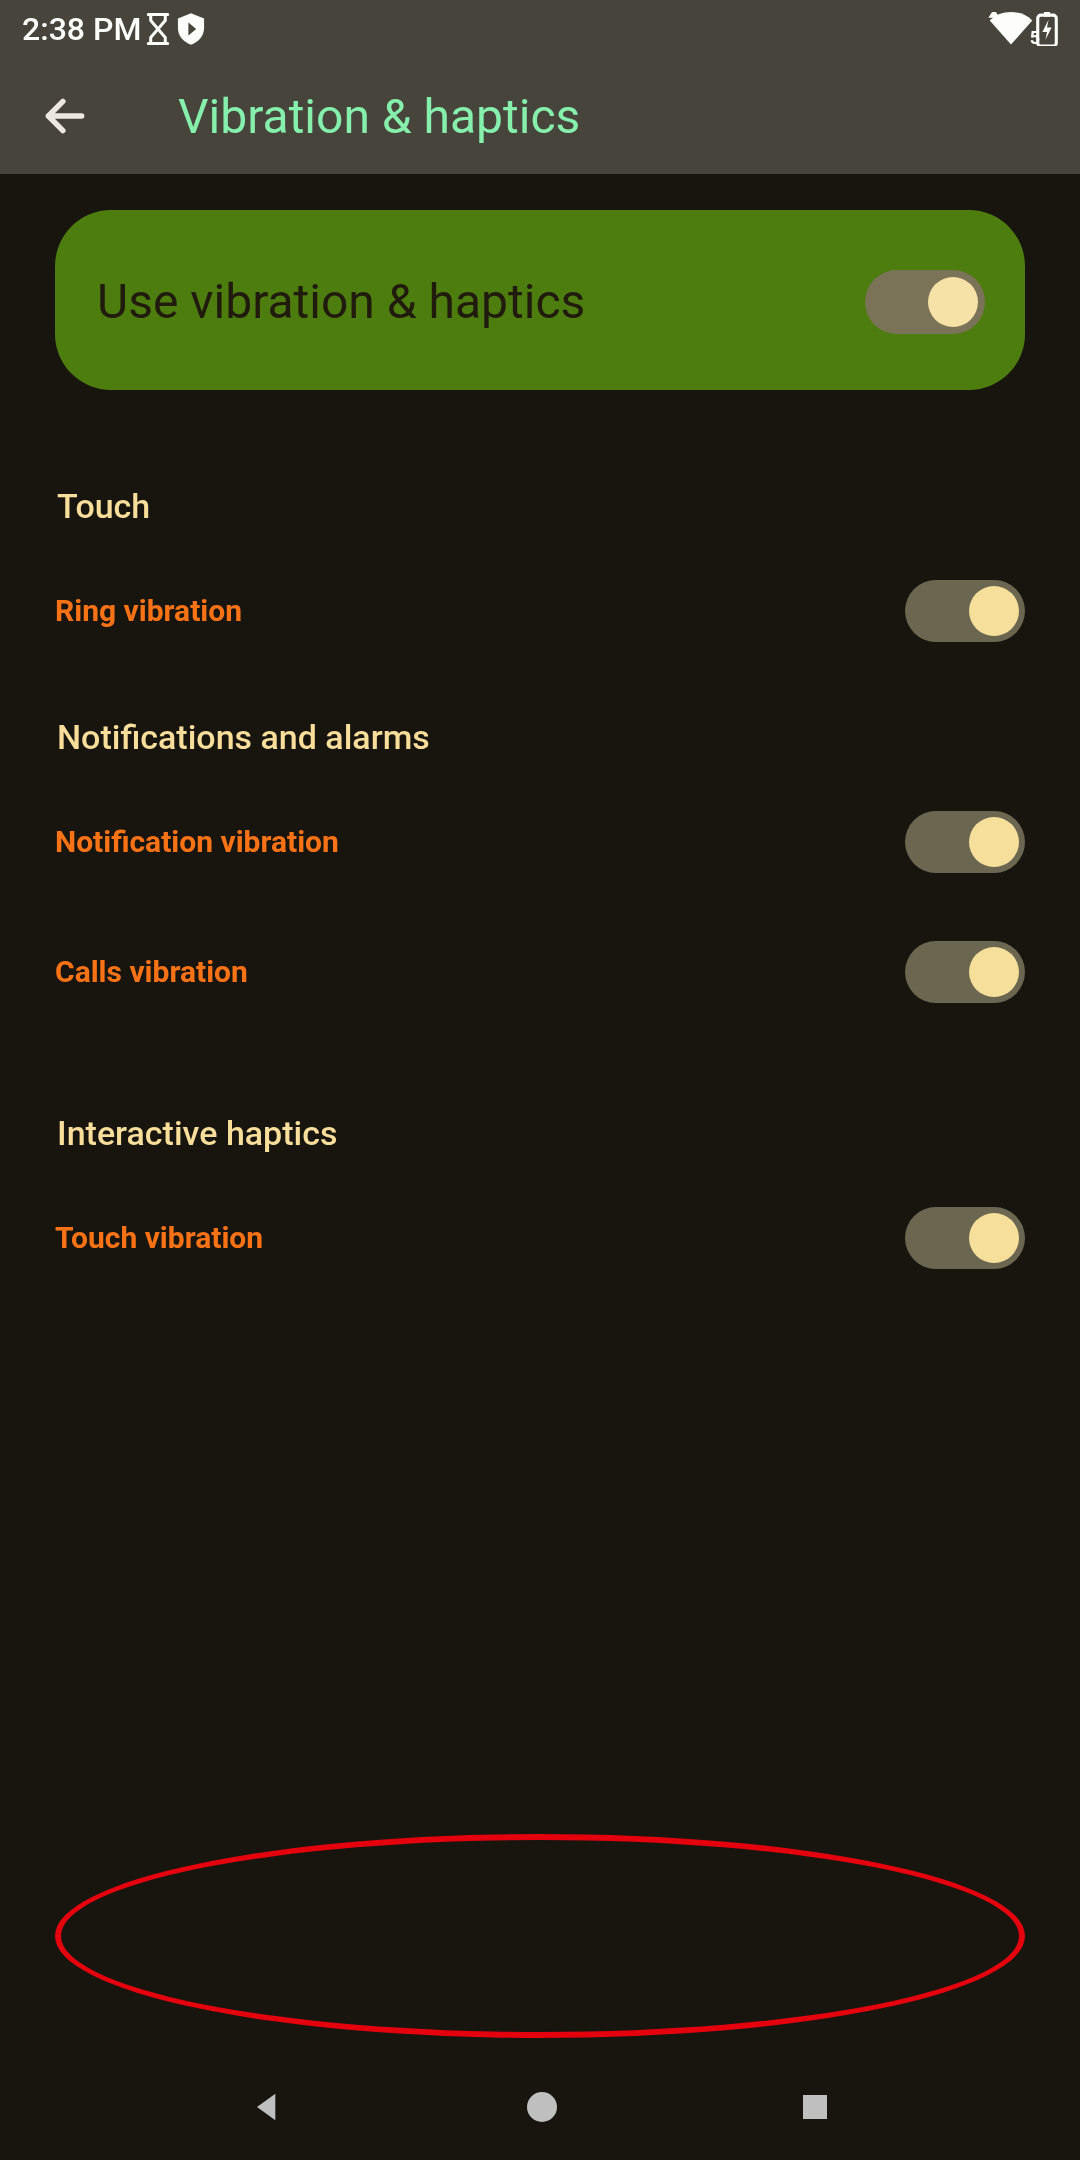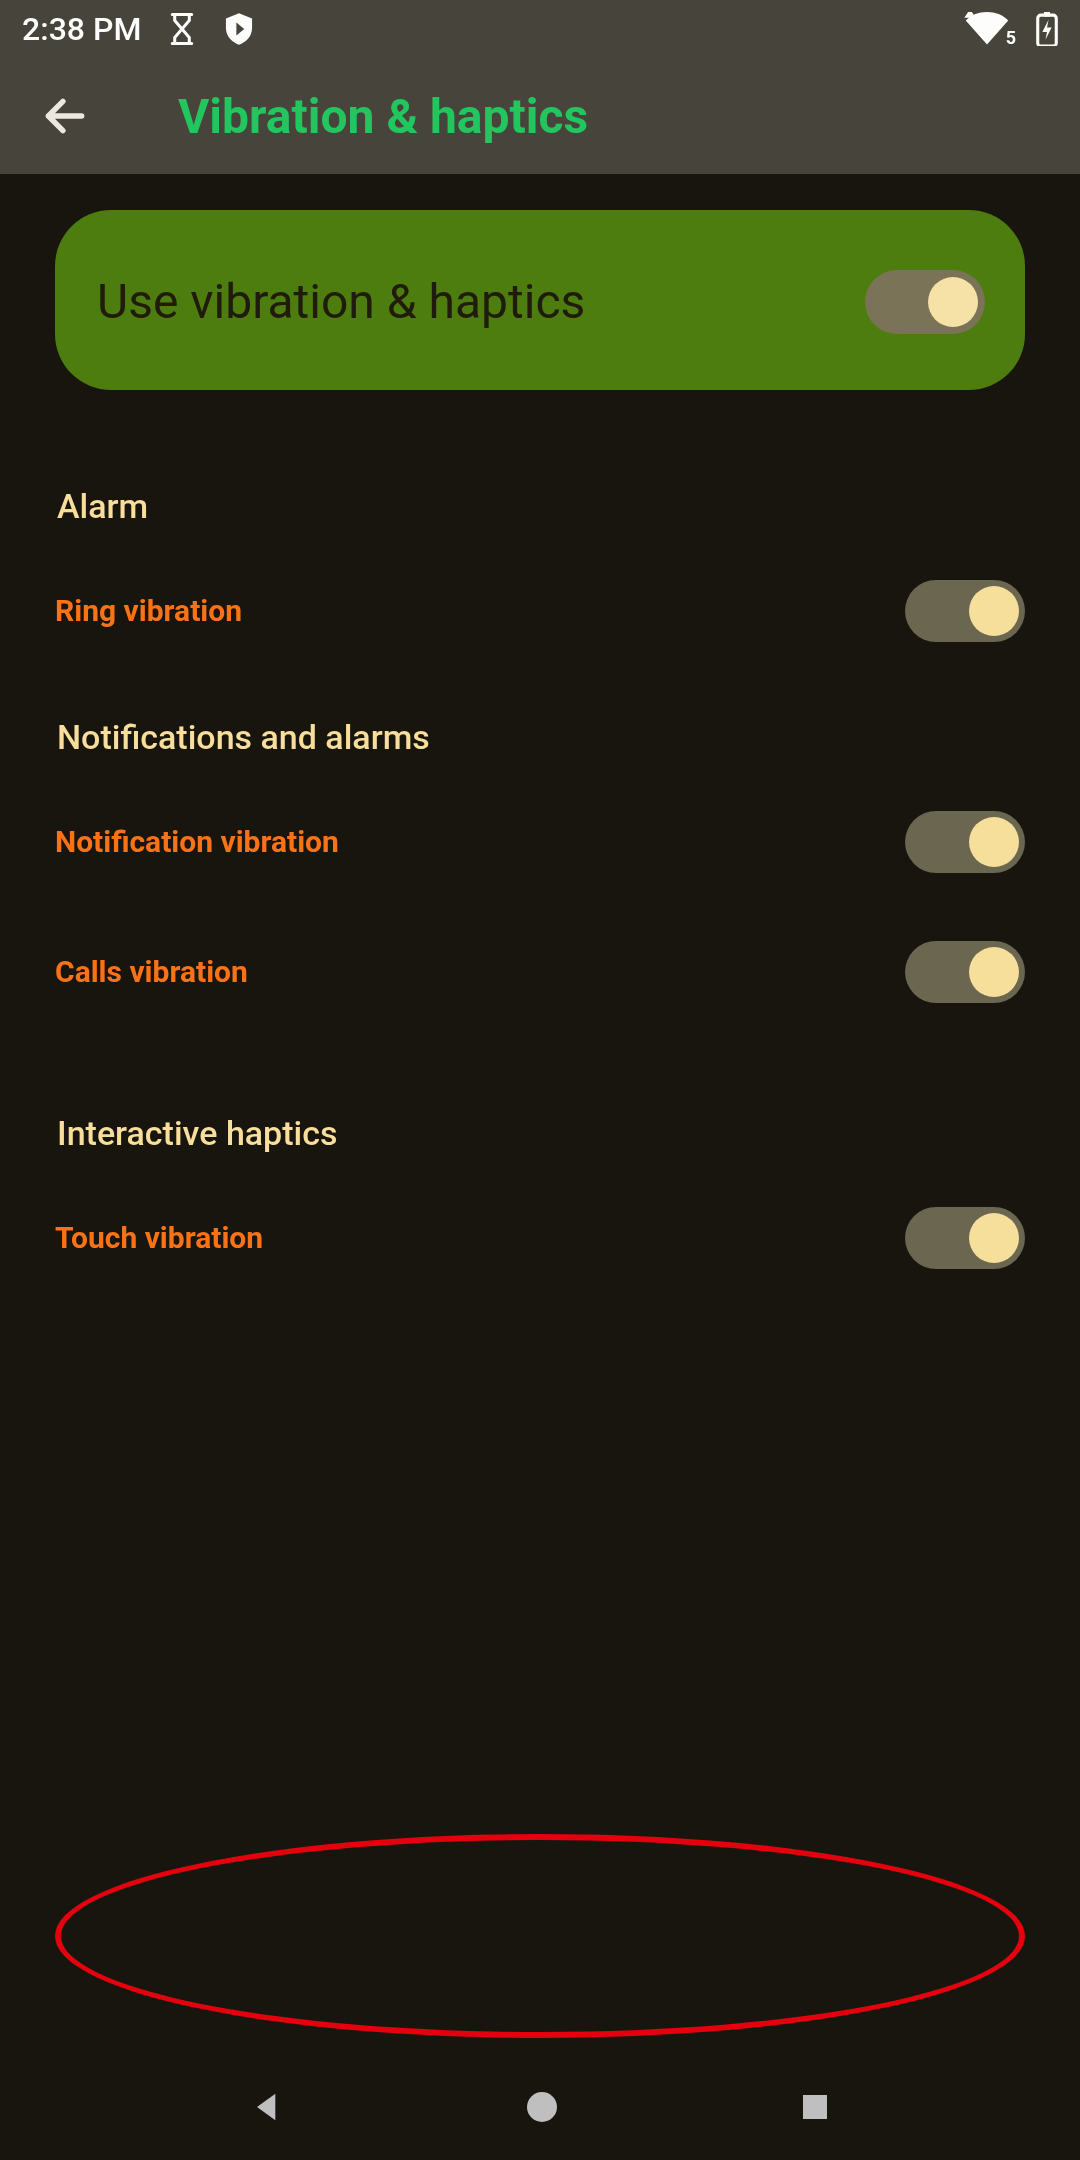--- a/index.html
+++ b/index.html
@@ -19,35 +19,35 @@
       height: 58px;
       padding: 0 22px;
       display: flex;
       align-items: center;
       justify-content: space-between;
       background: #46443b;
       font-size: 32px;
       font-weight: 500;
       color: #fdfdfc;
     }
-    .status-left, .status-right { display: flex; align-items: center; gap: 26px; }
+    .status-left, .status-right { display: flex; align-items: center; gap: 2px; }
 
     .icon { display: inline-block; }
     .icon svg { display: block; }
 
     
     .app-bar {
       height: 116px;
       background: #46443b;
       display: flex;
       align-items: center;
       padding: 0 40px;
     }
     .app-bar .back { margin-right: 88px; }
-    .app-bar .title { font-size: 48px; font-weight: 700; color: #22c55e; }
+    .app-bar .title { font-size: 48px; font-weight: 400; color: #86efac; }
 
     
     .content { padding: 36px 55px 0 55px; }
 
     
     .banner {
       background: #4d7c0f;
       border-radius: 56px;
       padding: 60px 40px 56px 42px;
       display: flex;
@@ -196,21 +196,21 @@
 </div>
 
 <div class="content">
 
   <div class="banner">
     <div class="text">Use vibration &amp; haptics</div>
     <div class="banner-switch"></div>
   </div>
 
   <div class="section-block">
-    <div class="section-head">Alarm</div>
+    <div class="section-head">Touch</div>
 
     <div class="row">
       <div class="label">Ring vibration</div>
       <div class="sw on"></div>
     </div>
 
   </div>
 
   <div class="section-block" style="margin-top:47px;">
     <div class="section-head">Notifications and alarms</div>

